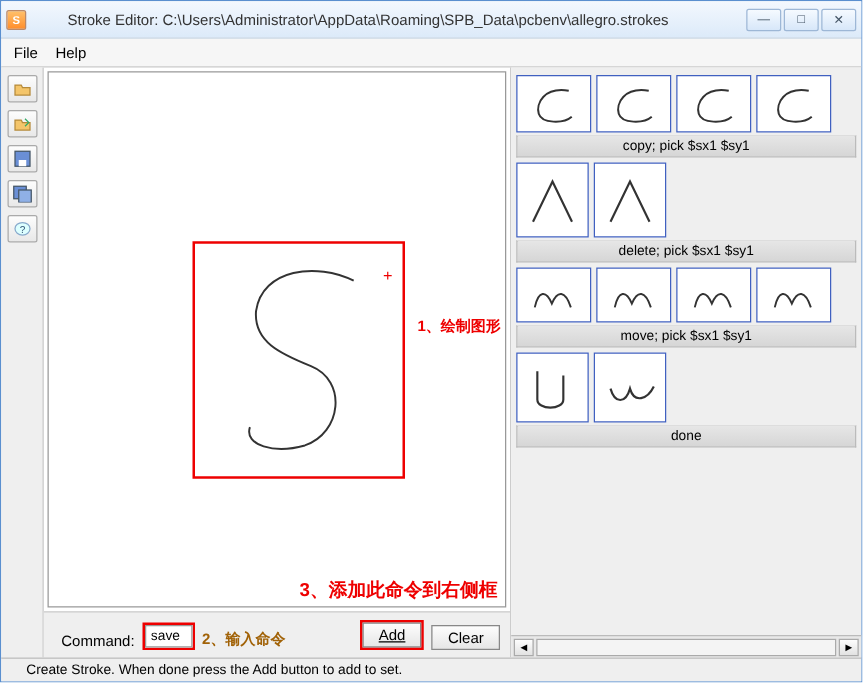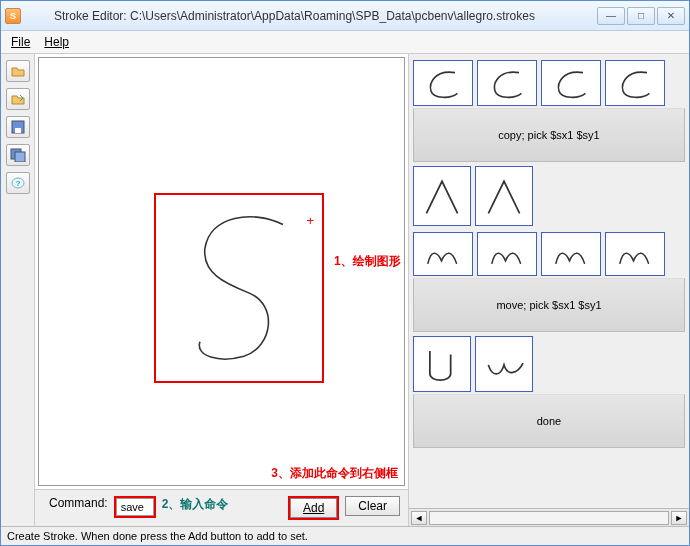--- a/index.html
+++ b/index.html
@@ -3,50 +3,50 @@
 <meta charset="utf-8">
 <style>
 * { box-sizing: border-box; margin: 0; padding: 0; }
 body { font-family: "Segoe UI", Tahoma, sans-serif; font-size: 11px; background: #fff; width: 690px; height: 546px; overflow: hidden; }
 .window { border: 1px solid #5a8fcf; display: flex; flex-direction: column; height: 100%; }
 .titlebar { display: flex; align-items: center; background: linear-gradient(#f3f8fe, #dceaf9); border-bottom: 1px solid #bcd; height: 30px; padding: 0 4px; }
 .title-icon { width: 16px; height: 16px; background: linear-gradient(#ffc06a,#ff8e2b); border: 1px solid #b86; border-radius: 2px; margin-right: 5px; display: flex; align-items: center; justify-content: center; font-size: 9px; color: #fff; font-weight: bold; }
 .title { flex: 1; color: #333; font-size: 12px; margin-left: 28px; }
 .win-btns { display: flex; gap: 2px; }
 .win-btn { width: 28px; height: 18px; border: 1px solid #9db7d6; border-radius: 2px; background: linear-gradient(#f5faff,#d7e7f9); display: flex; align-items: center; justify-content: center; font-size: 10px; color: #456; }
-.menubar { display: flex; gap: 14px; padding: 4px 10px; border-bottom: 1px solid #ccc; background: #f6f6f6; font-size: 12px; text-decoration: underline; }
+.menubar { display: flex; gap: 14px; padding: 4px 10px; border-bottom: 1px solid #ccc; background: #f6f6f6; font-size: 12px; }
 .menubar span { cursor: default; }
 .main { display: flex; flex: 1; min-height: 0; }
 .toolbar { width: 34px; background: #efefef; border-right: 1px solid #ccc; display: flex; flex-direction: column; gap: 6px; padding: 6px 4px; align-items: center; }
 .tbtn { width: 24px; height: 22px; border: 1px solid #aaa; background: linear-gradient(#fdfdfd,#e8e8e8); border-radius: 2px; display: flex; align-items: center; justify-content: center; font-size: 12px; color: #555; }
 .left { flex: 1; display: flex; flex-direction: column; border-right: 1px solid #ccc; }
 .canvas-wrap { flex: 1; position: relative; background: #fff; border: 1px solid #999; margin: 3px; }
 .red-box { position: absolute; left: 115px; top: 135px; width: 170px; height: 190px; border: 2px solid #e00; }
 .red-box svg { width: 100%; height: 100%; }
 .red-cross { position: absolute; right: 8px; top: 18px; color: #e00; font-size: 13px; }
 .anno1 { position: absolute; left: 295px; top: 195px; color: #e00; font-weight: bold; font-size: 12px; }
-.anno3 { position: absolute; right: 6px; bottom: 3px; color: #e00; font-weight: bold; font-size: 12px; }
-.cmd-row { display: flex; align-items: flex-start; gap: 6px; padding: 6px 8px; border-top: 1px solid #ccc; background: #efefef; }
+.anno3 { position: absolute; right: 6px; bottom: 3px; color: #e00; font-weight: bold; font-size: 15px; }
+.cmd-row { display: flex; align-items: flex-end; gap: 6px; padding: 6px 8px; border-top: 1px solid #ccc; background: #efefef; }
 .cmd-label { font-size: 12px; margin-left: 6px; }
 .cmd-input-wrap { border: 2px solid #e00; padding: 0; }
 .cmd-input { width: 38px; border: 1px solid #999; font-size: 11px; padding: 2px 4px; }
-.anno2 { color: #0f766e; font-weight: bold; font-size: 12px; }
+.anno2 { color: #a16207; font-weight: bold; font-size: 12px; }
 .btn { border: 1px solid #888; background: linear-gradient(#fdfdfd,#e6e6e6); padding: 2px 12px; font-size: 12px; font-family: inherit; }
 .btn-add-wrap { border: 2px solid #e00; }
 .right { width: 280px; display: flex; flex-direction: column; background: #efefef; }
 .right-inner { flex: 1; overflow: hidden; padding: 4px 4px 0 4px; }
 .group { margin-bottom: 2px; }
 .thumbs { display: flex; gap: 4px; flex-wrap: wrap; padding: 2px 0; }
 .thumb { border: 1px solid #4060c0; background: #fff; display: flex; align-items: center; justify-content: center; }
 .thumb svg { display: block; }
-.grplabel { background: linear-gradient(#e6e6e6,#d6d6d6); text-align: center; font-size: 11px; padding: 20px 2px; border: 1px solid #bbb; border-top: 1px solid #ddd; }
+.grplabel { background: linear-gradient(#e6e6e6,#d6d6d6); text-align: center; font-size: 11px; padding: 2px 2px; border: 1px solid #bbb; border-top: 1px solid #ddd; }
 .scroll-h { display: flex; align-items: center; background: #e8e8e8; border-top: 1px solid #bbb; height: 18px; padding: 0 2px; gap: 2px; }
 .scroll-btn { width: 16px; height: 14px; border: 1px solid #aaa; background: linear-gradient(#fdfdfd,#e2e2e2); display: flex; align-items: center; justify-content: center; font-size: 9px; }
 .scroll-track { flex: 1; height: 14px; border: 1px solid #aaa; background: #f4f4f4; }
-.status { background: #efefef; border-top: 1px solid #bbb; padding: 3px 6px; font-size: 11px; }
+.status { background: #efefef; border-top: 1px solid #bbb; padding: 3px 20px; font-size: 11px; }
 .spacer { flex: 1; }
 </style>
 </head>
 <body>
 
 <div class="window">
   <div class="titlebar">
     <div class="title-icon">S</div>
     <div class="title">Stroke Editor: C:\Users\Administrator\AppData\Roaming\SPB_Data\pcbenv\allegro.strokes</div>
     <div class="win-btns">
@@ -148,20 +148,21 @@
                 <svg width="52" height="54" viewBox="0 0 60 50">
                   <path d="M12 45 L30 8 L48 45" fill="none" stroke="#333" stroke-width="2"></path>
                 </svg>
               </div>
               <div class="thumb" style="width: 58px; height: 60px;">
                 <svg width="52" height="54" viewBox="0 0 60 50">
                   <path d="M12 45 L30 8 L48 45" fill="none" stroke="#333" stroke-width="2"></path>
                 </svg>
               </div>
             </div>
+            <div class="grplabel">delete; pick $sx1 $sy1</div>
           </div>
           <div class="group">
             <div class="thumbs">
               <div class="thumb" style="width: 60px; height: 44px;">
                 <svg width="54" height="38" viewBox="0 0 60 50">
                   <path d="M10 38 C14 20, 22 20, 28 34 C34 20, 42 20, 48 38" fill="none" stroke="#333" stroke-width="2"></path>
                 </svg>
               </div>
               <div class="thumb" style="width: 60px; height: 44px;">
                 <svg width="54" height="38" viewBox="0 0 60 50">

